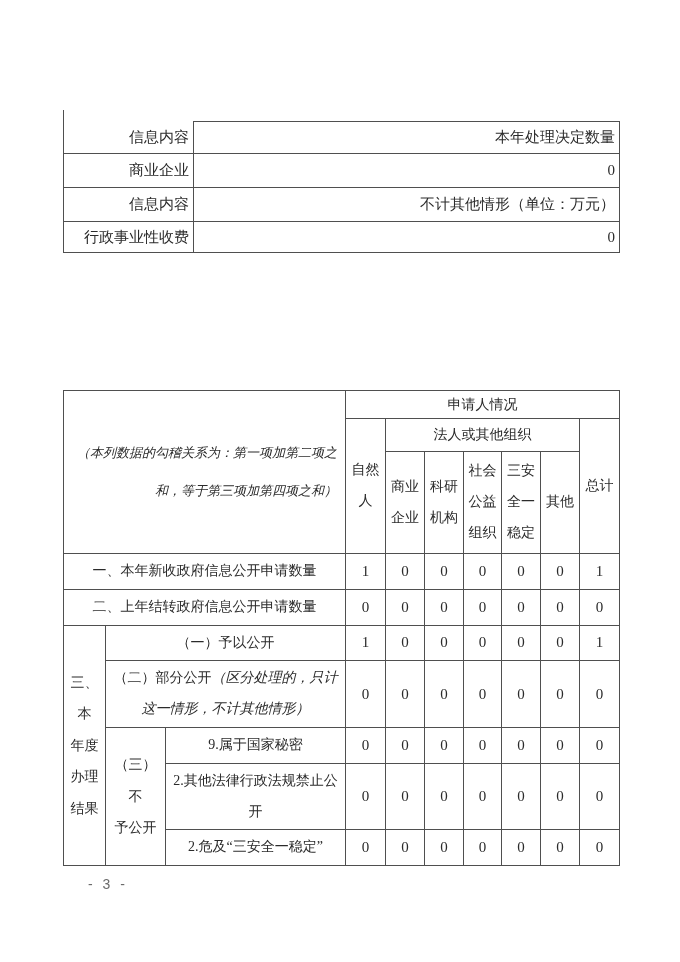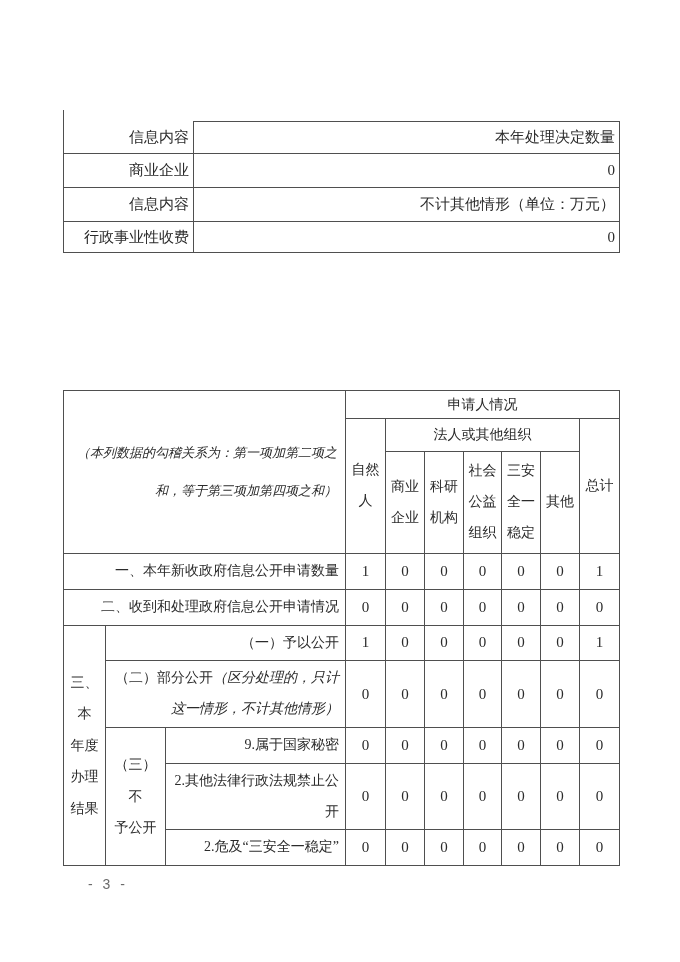--- a/index.html
+++ b/index.html
@@ -60,21 +60,21 @@
   .main-table tr.h35{height:35px;}
   .main-table tr.h64{height:64px;}
   .main-table tr.h65{height:65px;}
   .main-table td.note-cell{
     text-align:right;vertical-align:middle;
     font-size:13px;line-height:2.9;padding:0 8px;
   }
   .kai{font-style:italic;}
   .main-table td.hdr{line-height:2.2;margin-left:16px;}
   .main-table td.row-label{
-    text-align:right;padding:2px 6px;line-height:2.2;
+    text-align:center;padding:2px 6px;line-height:2.2;
   }
   .main-table td.vlabel{
     white-space:pre-line;line-height:2.25;padding:0 2px;
   }
   .main-table td.val{font-size:15px;}
 
   
   .page-number{
     position:absolute;left:88px;top:876px;
     font-family:"Liberation Sans","DejaVu Sans",sans-serif;
@@ -153,21 +153,21 @@
       <td class="val">1</td>
       <td class="val">0</td>
       <td class="val">0</td>
       <td class="val">0</td>
       <td class="val">0</td>
       <td class="val">0</td>
       <td class="val">1</td>
     </tr>
 
     <tr class="h31">
-      <td class="row-label" colspan="3">二、收到和处理政府信息公开申请情况</td>
+      <td class="row-label" colspan="3">二、上年结转政府信息公开申请数量</td>
       <td class="val">0</td>
       <td class="val">0</td>
       <td class="val">0</td>
       <td class="val">0</td>
       <td class="val">0</td>
       <td class="val">0</td>
       <td class="val">0</td>
     </tr>
 
     <tr class="h35">

